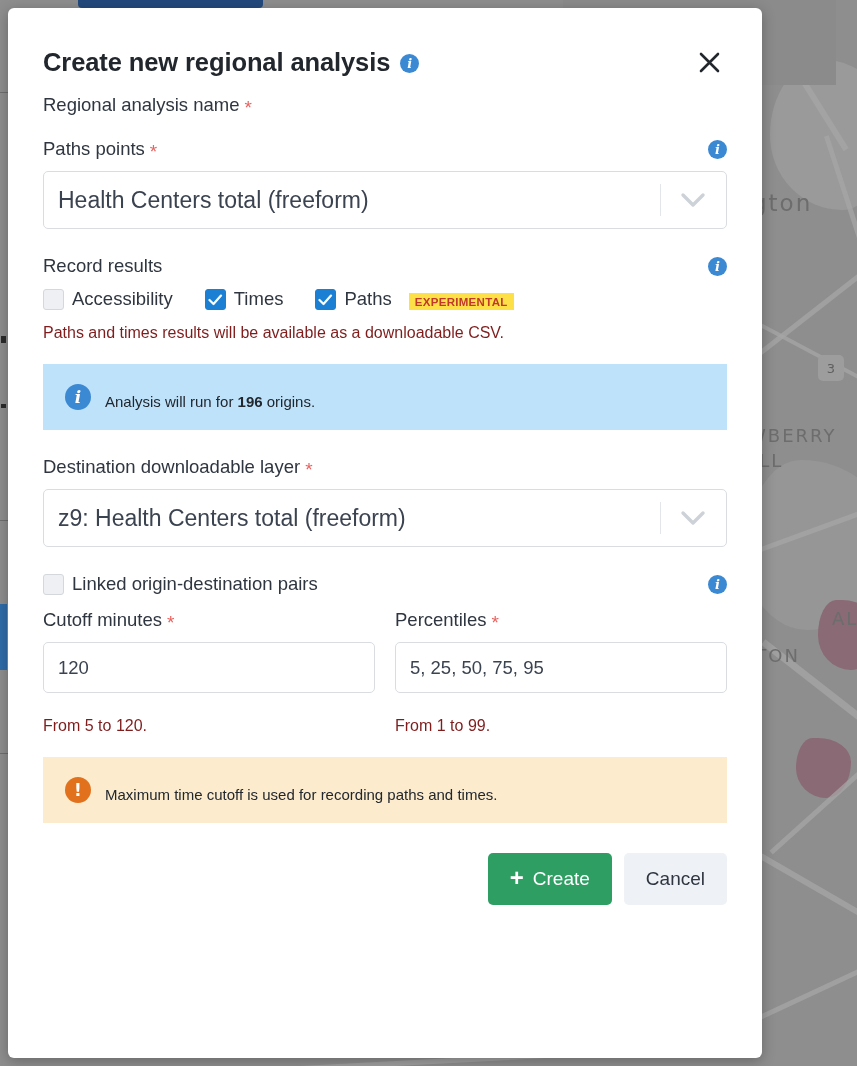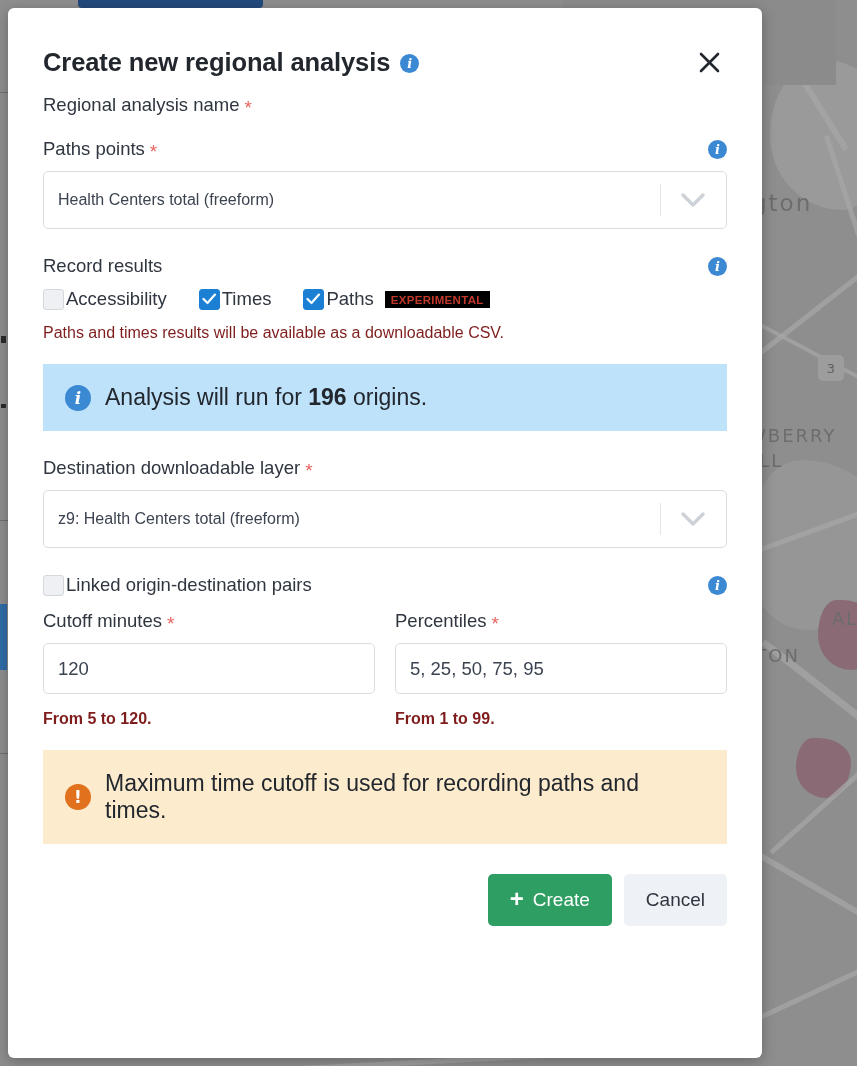--- a/index.html
+++ b/index.html
@@ -184,42 +184,42 @@
     width: 100%;
     height: 58px;
     border: 1px solid #d9dde2;
     border-radius: 5px;
     background: #fff;
     display: flex;
     align-items: center;
     cursor: pointer;
   }
   .select-value {
-    font-size: 16px;
+    font-size: 23px;
     color: #3b4350;
     padding-left: 14px;
   }
   .select-divider {
     position: absolute;
     right: 65px; top: 12px; bottom: 12px;
     width: 1px;
     background: #e2e5e9;
   }
   .select-chevron {
     position: absolute;
     right: 20px; top: 50%;
     transform: translateY(-50%);
     display: flex;
   }
 
   
   .checkbox-row {
     display: flex;
-    align-items: center;
-    gap: 2px;
+    align-items: flex-end;
+    gap: 8px;
   }
   .cb {
     width: 21px; height: 21px;
     border-radius: 3px;
     flex: none;
     display: flex; align-items: center; justify-content: center;
     cursor: pointer;
   }
   .cb.off {
     background: #eef0f3;
@@ -229,21 +229,21 @@
     background: #1b7fd4;
     border: 1px solid #1b7fd4;
     color: #fff;
   }
   .cb.on svg { display: block; }
   .cb-label {
     font-size: 18.5px;
     color: #2f3640;
   }
   .badge-experimental {
-    background: #000000;
+    background: #fde047;
     color: #c0392b;
     font-size: 11.5px;
     font-weight: bold;
     letter-spacing: .3px;
     padding: 3px 6px 2px 6px;
     margin-left: 9px;
   }
 
   .helper-text {
     font-size: 16px;
@@ -253,22 +253,23 @@
   
   .banner {
     display: flex;
     align-items: center;
     gap: 14px;
     padding: 20px 22px;
   }
   .banner-info { background: #bfe2fb; }
   .banner-warn { background: #fceccd; }
   .banner-text {
-    font-size: 23px;
+    font-size: 15px;
     color: #22272e;
+    margin-top: 8px;
   }
   .banner-text b { font-weight: bold; }
   .banner-icon {
     width: 26px; height: 26px;
     border-radius: 50%;
     flex: none;
     display: flex; align-items: center; justify-content: center;
     color: #fff;
     font-weight: bold;
   }
@@ -324,21 +325,21 @@
   }
   #cancel-button {
     background: #eef1f5;
     color: #2f3640;
   }
 
   
   .mt-22 { margin-top: 22px; }
   .mt-26 { margin-top: 26px; }
   .mt-14 { margin-top: 14px; }
-  .mt-10 { margin-top: 16px; font-weight: bold; }
+  .mt-10 { margin-top: 24px; }
 </style>
 </head>
 <body>
 
 <div id="backdrop">
   <div class="map-blob" style="left:770px;top:60px;width:120px;height:150px;"></div>
   <div class="map-park" style="left:745px;top:460px;width:140px;height:170px;"></div>
   <div class="map-maroon" style="left:818px;top:600px;width:60px;height:70px;"></div>
   <div class="map-maroon" style="left:796px;top:738px;width:55px;height:60px;"></div>
 

